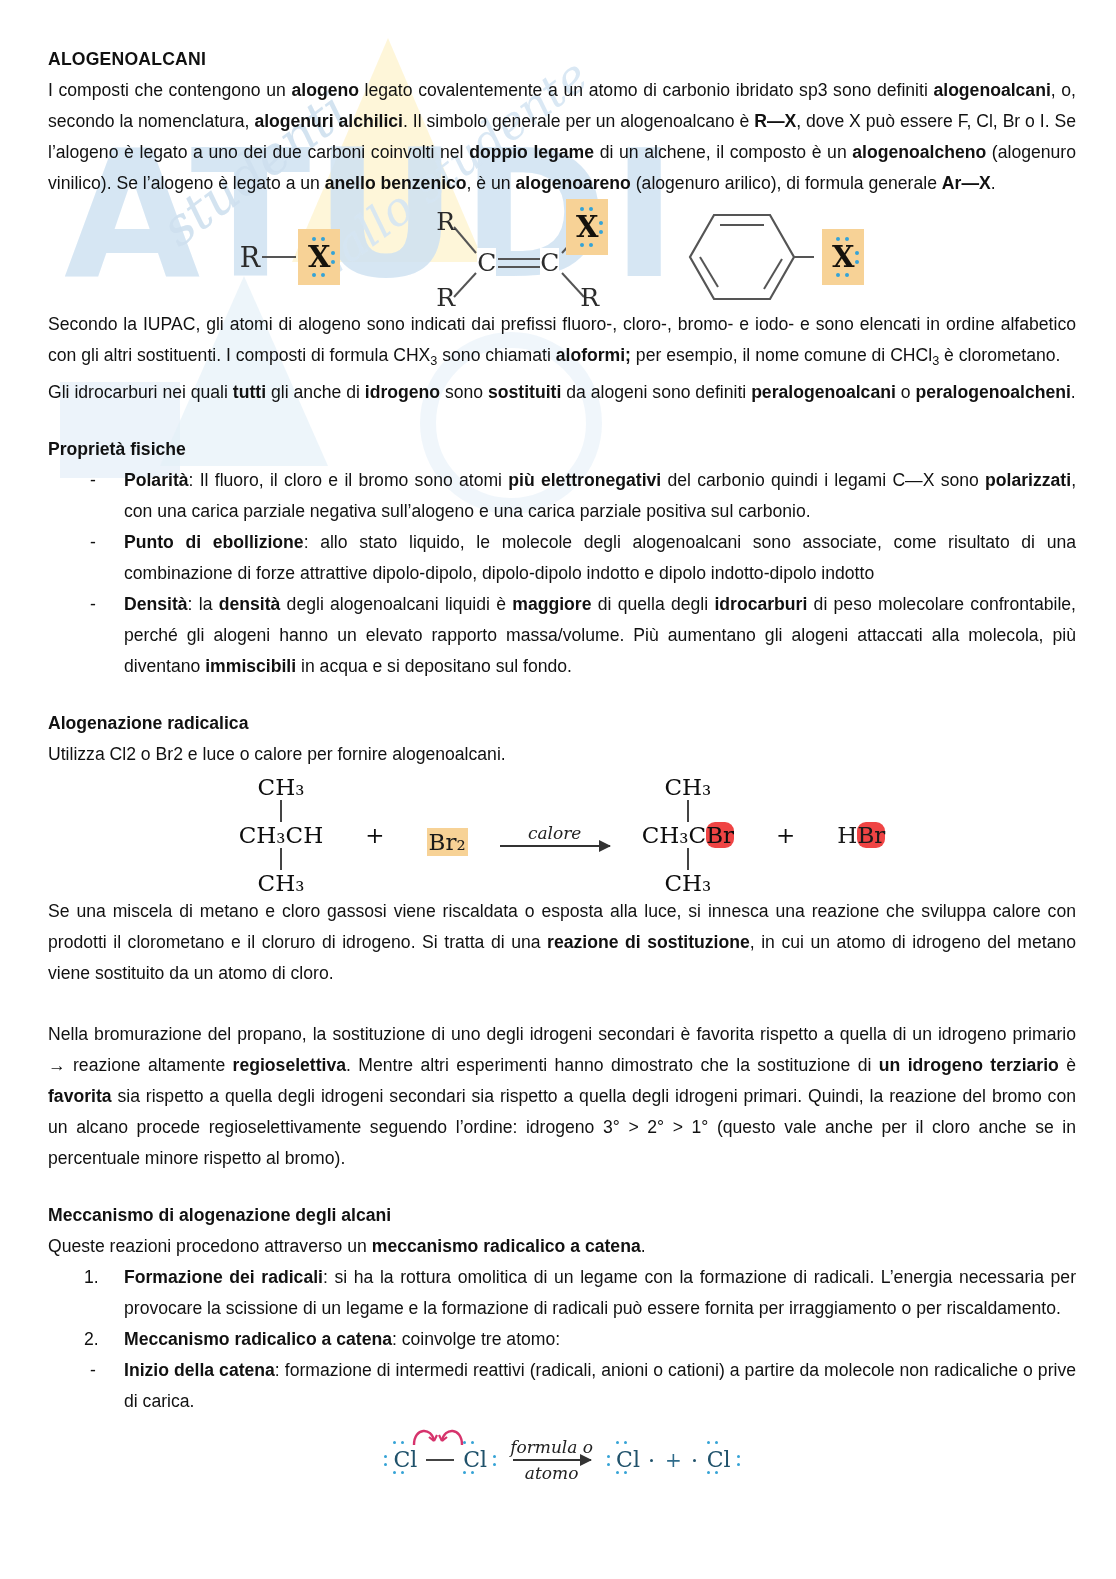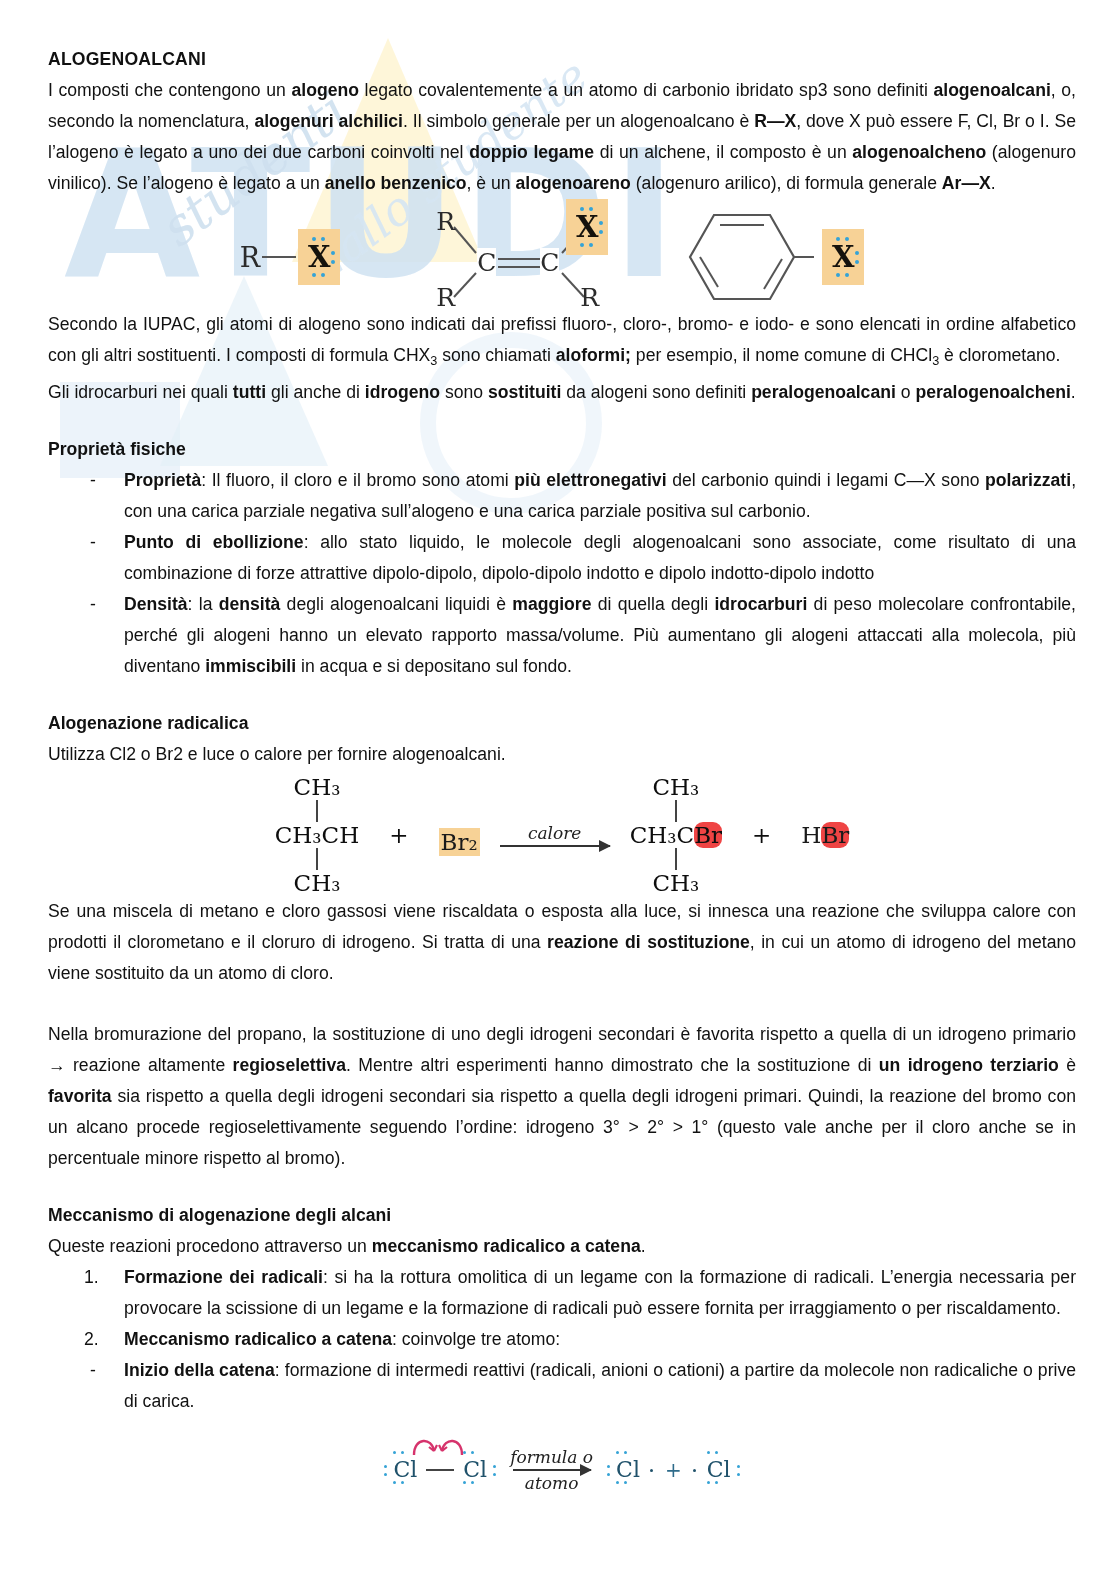--- a/index.html
+++ b/index.html
@@ -187,37 +187,37 @@
 
   
   .alkene { position: relative; width: 196px; height: 104px; }
   .alkene span.lbl { position: absolute; font-family:"DejaVu Serif", serif; font-size: 25px; color:#2b2b2b; }
 
   
   .benz { position: relative; width: 200px; height: 100px; display:flex; align-items:center;}
   .hexsvg { display:block; }
 
   
-  .rxn { display: flex; align-items: center; gap: 0; margin-top: 4px; }
+  .rxn { display: flex; align-items: center; gap: 12px; margin-top: 4px; }
   .stack { display: flex; flex-direction: column; align-items: center; font-family:"DejaVu Serif", serif; font-size: 23px; }
   .stack .vbond { width: 2px; height: 22px; background: #444; }
   .plus { font-family:"DejaVu Serif", serif; font-size: 23px; margin: 0 30px; }
   .arrow-wrap { display:flex; flex-direction:column; align-items:center; margin: 0 20px; }
   .arrow-lbl { font-family:"DejaVu Serif", serif; font-style: italic; font-size: 17px; color:#222; margin-bottom:2px; }
   .arrow-lbl2 { font-family:"DejaVu Serif", serif; font-style: italic; font-size: 17px; color:#222; margin-top:2px; }
   .arrow { position: relative; width: 110px; height: 2px; background: #333; }
   .arrow::after {
     content:""; position:absolute; right:-1px; top:-5px;
     border-left: 12px solid #333;
     border-top: 6px solid transparent;
     border-bottom: 6px solid transparent;
   }
 
   
-  .homo { display:flex; align-items:center; justify-content:center; margin-top: 30px; }
+  .homo { display:flex; align-items:center; justify-content:center; margin-top: 20px; }
   .clgrp { position: relative; display:flex; align-items:center; font-family:"DejaVu Serif", serif; font-size: 22px; color:#2e6b8a;}
   .cl { position: relative; padding: 0 9px; color:#20526b; }
   .cl .lp { position:absolute; width:3px; height:3px; border-radius:50%; background:#35a3d6;}
   .clbond { width: 28px; height: 2px; background:#444; }
 </style>
 </head>
 <body>
 
 <div id="page">
 
@@ -298,21 +298,21 @@
 
       </div>
     </div>
 
     <p><span>Secondo la IUPAC, gli atomi di alogeno sono indicati dai prefissi fluoro-, cloro-, bromo- e iodo- e sono elencati in ordine alfabetico con gli altri sostituenti. I composti di formula CHX</span><span class="sub">3</span><span> sono chiamati </span><b>aloformi;</b><span> per esempio, il nome comune di CHCl</span><span class="sub">3</span><span> è clorometano.</span></p>
 
     <p><span>Gli idrocarburi nei quali </span><b>tutti</b><span> gli anche di </span><b>idrogeno</b><span> sono </span><b>sostituiti</b><span> da alogeni sono definiti </span><b>peralogenoalcani</b><span> o </span><b>peralogenoalcheni</b><span>.</span></p>
 
     <p class="sec-head">Proprietà fisiche</p>
     <ul class="dash">
-      <li><b>Proprietà</b><span>: Il fluoro, il cloro e il bromo sono atomi </span><b>più elettronegativi</b><span> del carbonio quindi i legami C—X sono </span><b>polarizzati</b><span>, con una carica parziale negativa sull’alogeno e una carica parziale positiva sul carbonio.</span></li>
+      <li><b>Polarità</b><span>: Il fluoro, il cloro e il bromo sono atomi </span><b>più elettronegativi</b><span> del carbonio quindi i legami C—X sono </span><b>polarizzati</b><span>, con una carica parziale negativa sull’alogeno e una carica parziale positiva sul carbonio.</span></li>
       <li><b>Punto di ebollizione</b><span>: allo stato liquido, le molecole degli alogenoalcani sono associate, come risultato di una combinazione di forze attrattive dipolo-dipolo, dipolo-dipolo indotto e dipolo indotto-dipolo indotto</span></li>
       <li><b>Densità</b><span>: la </span><b>densità</b><span> degli alogenoalcani liquidi è </span><b>maggiore</b><span> di quella degli </span><b>idrocarburi</b><span> di peso molecolare confrontabile, perché gli alogeni hanno un elevato rapporto massa/volume. Più aumentano gli alogeni attaccati alla molecola, più diventano </span><b>immiscibili</b><span> in acqua e si depositano sul fondo.</span></li>
     </ul>
 
     <p class="sec-head">Alogenazione radicalica</p>
     <p>Utilizza Cl2 o Br2 e luce o calore per fornire alogenoalcani.</p>
 
     <div class="fig">
       <div class="rxn">
 

